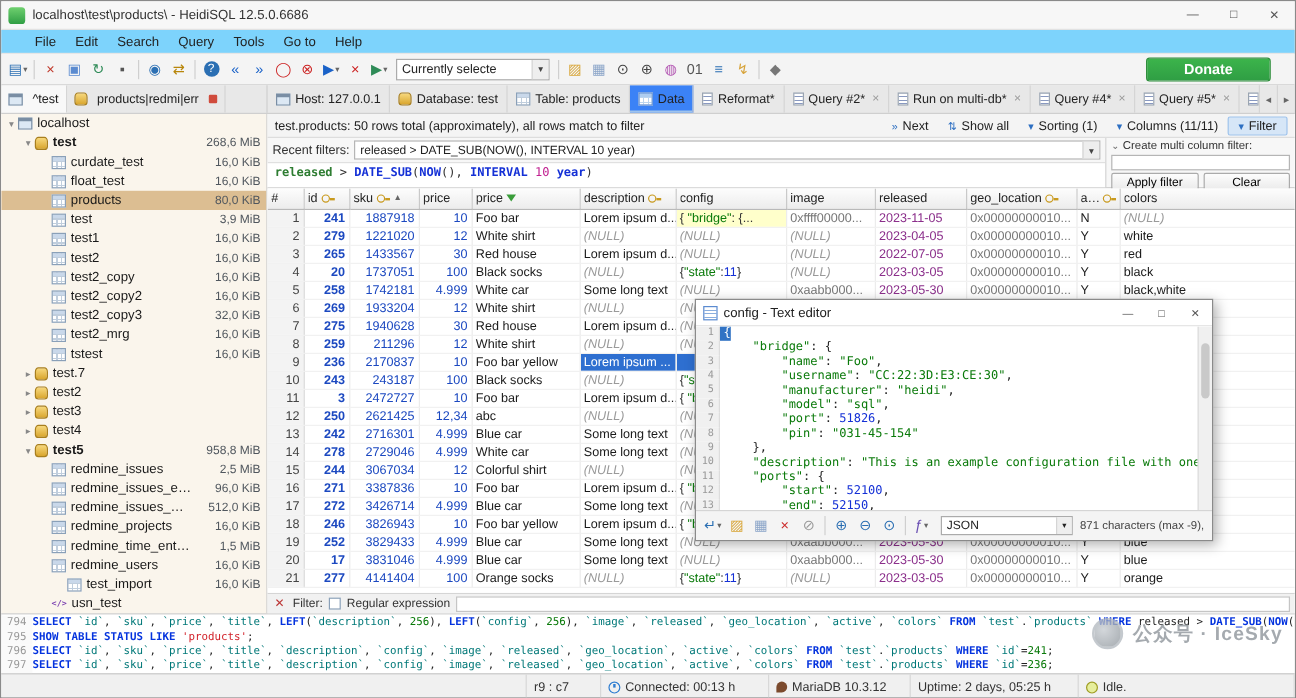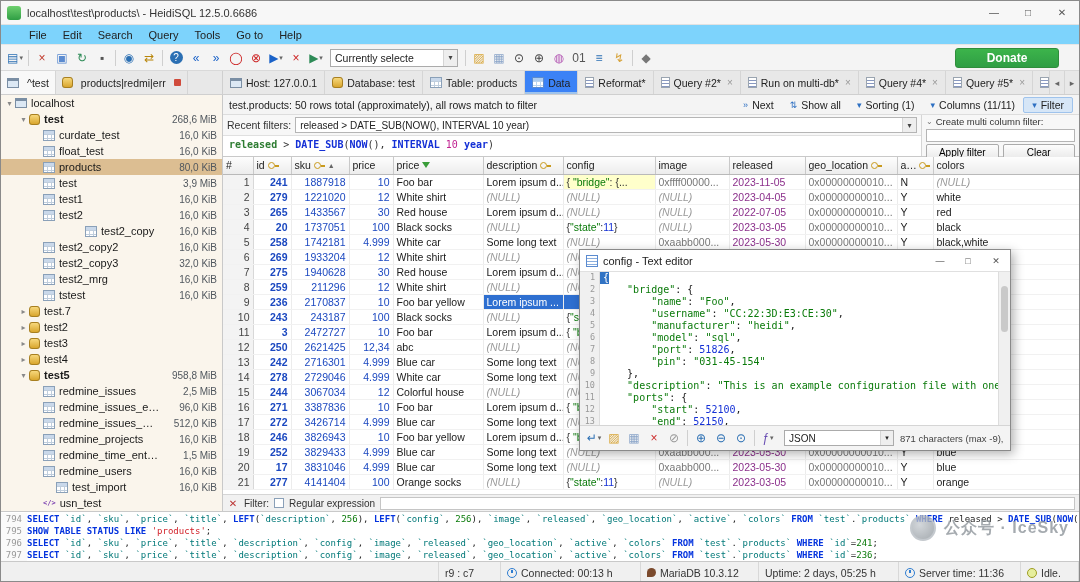--- a/index.html
+++ b/index.html
@@ -402,21 +402,21 @@
           <span class="mini-icon mi-table"></span>
           <span class="tlabel">test1</span>
           <span class="tsize">16,0 KiB</span>
         </div>
         <div class="titem" style="padding-left: 31px;">
           <span class="texp"></span>
           <span class="mini-icon mi-table"></span>
           <span class="tlabel">test2</span>
           <span class="tsize">16,0 KiB</span>
         </div>
-        <div class="titem" style="padding-left: 31px; margin-left: 42px;">
+        <div class="titem" style="padding-left: 31px;">
           <span class="texp"></span>
           <span class="mini-icon mi-table"></span>
           <span class="tlabel">test2_copy</span>
           <span class="tsize">16,0 KiB</span>
         </div>
         <div class="titem" style="padding-left: 31px;">
           <span class="texp"></span>
           <span class="mini-icon mi-table"></span>
           <span class="tlabel">test2_copy2</span>
           <span class="tsize">16,0 KiB</span>
@@ -853,21 +853,21 @@
                 <td class="c-date">2023-05-30</td>
                 <td class="c-hex">0x00000000010...</td>
                 <td class="c-text">Y</td>
                 <td class="c-text">black,white</td>
               </tr>
               <tr>
                 <td class="c-rownum a-r">15</td>
                 <td class="c-num a-r c-bold">244</td>
                 <td class="c-num a-r">3067034</td>
                 <td class="c-num a-r">12</td>
-                <td class="c-text">Colorful house</td>
+                <td class="c-text">Colorful shirt</td>
                 <td class="c-null">(NULL)</td>
                 <td class="c-null">(NULL)</td>
                 <td class="c-null">(NULL)</td>
                 <td class="c-date">2023-04-05</td>
                 <td class="c-hex">0x00000000010...</td>
                 <td class="c-text">Y</td>
                 <td class="c-text">green,black</td>
               </tr>
               <tr>
                 <td class="c-rownum a-r">16</td>
@@ -997,24 +997,20 @@
       <div class="sb-seg" style="width: 140px;">
         <span class="sb-icon sb-icon-clock"></span>
         <span class="sb-text">Connected: 00:13 h</span>
       </div>
       <div class="sb-seg" style="width: 118px;">
         <span class="sb-icon sb-icon-seal"></span>
         <span class="sb-text">MariaDB 10.3.12</span>
       </div>
       <div class="sb-seg" style="width: 140px;">
         <span class="sb-text">Uptime: 2 days, 05:25 h</span>
-      </div>
-      <div class="sb-seg" style="width: 122px;">
-        <span class="sb-icon sb-icon-clock"></span>
-        <span class="sb-text">Server time: 11:36</span>
       </div>
       <div class="sb-seg" style="flex: 1 1 0%;">
         <span class="sb-icon sb-icon-idle"></span>
         <span class="sb-text">Idle.</span>
       </div>
     </div>
 
   <div class="dialog">
     <div class="dlg-title">
       <span class="dlg-icon"></span>

